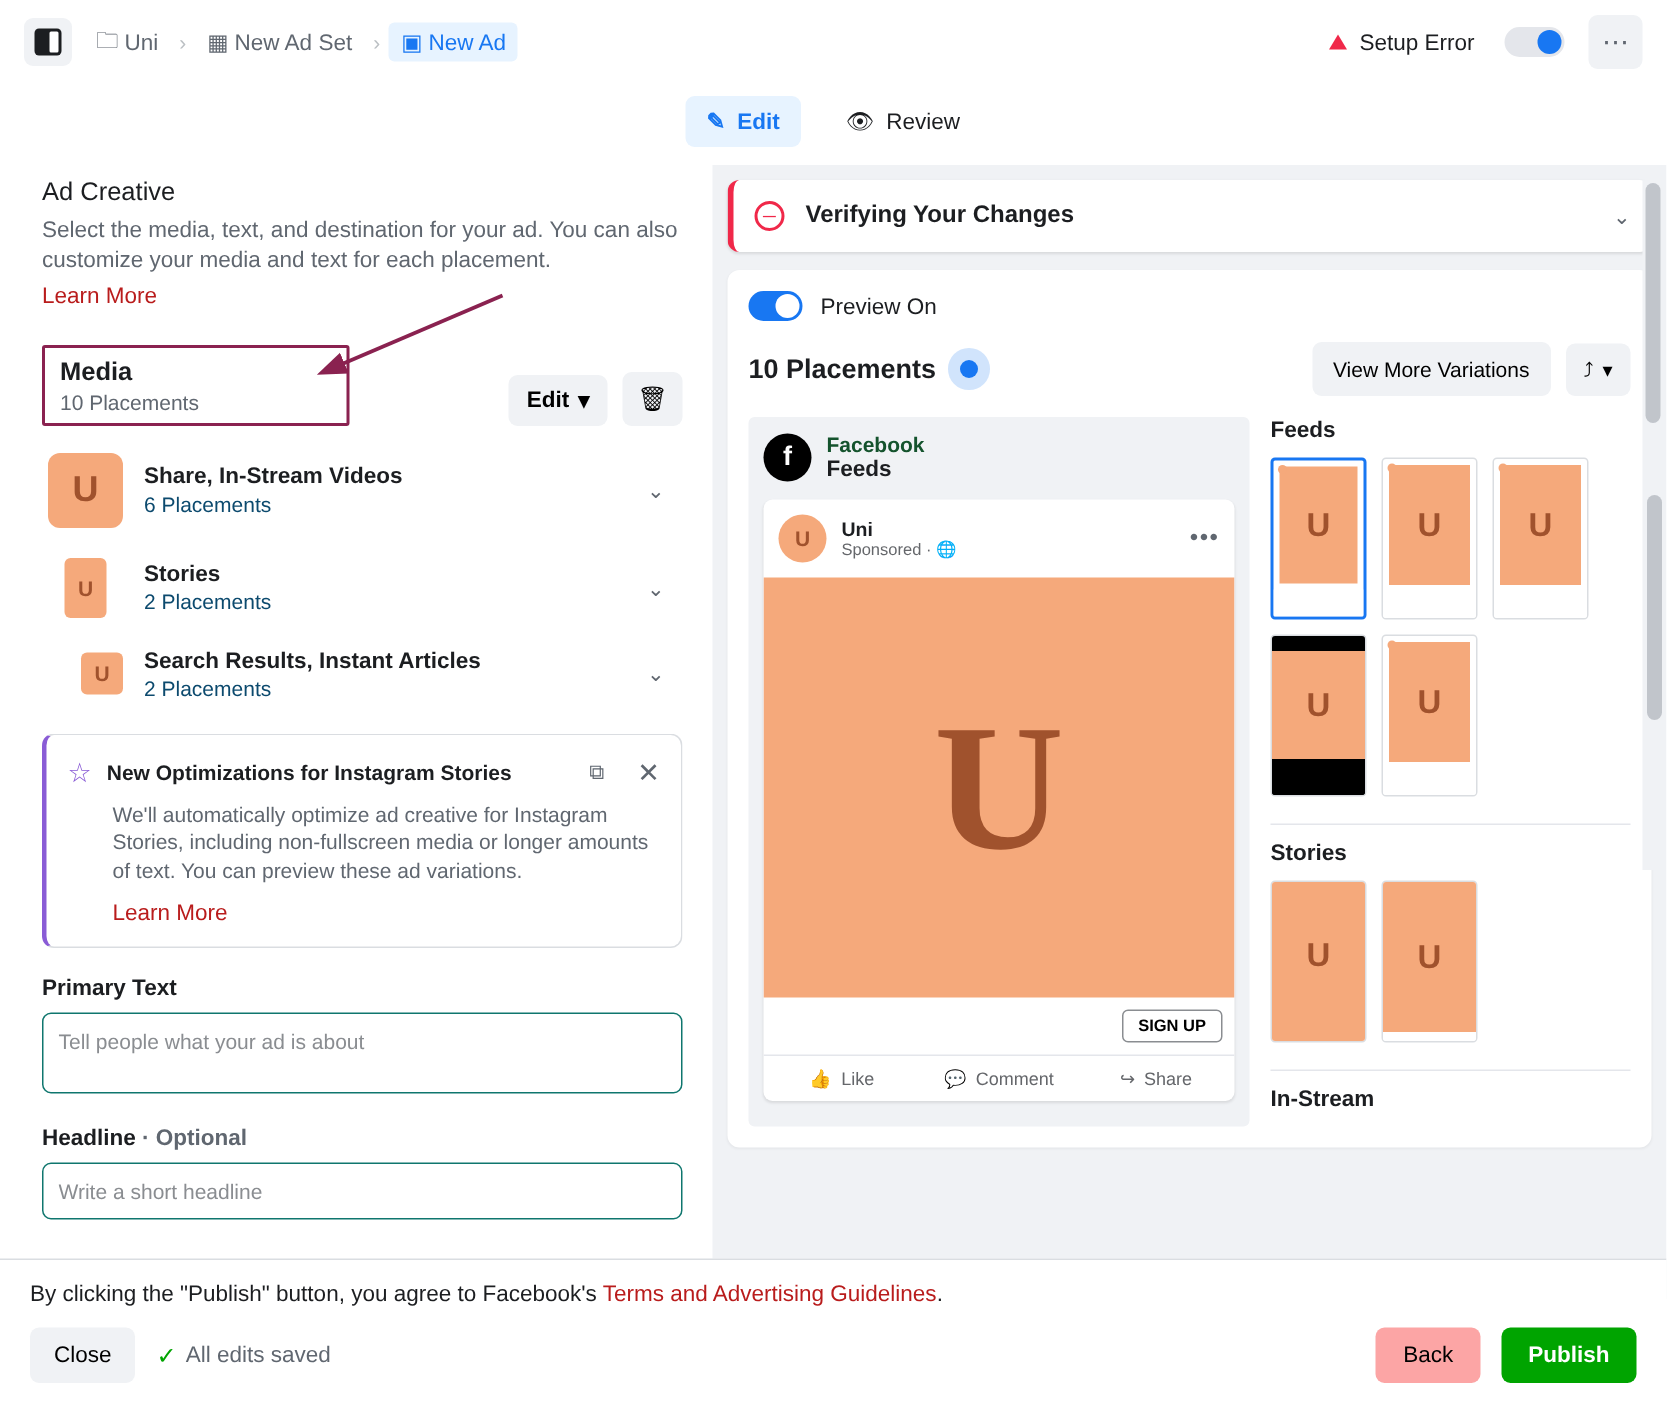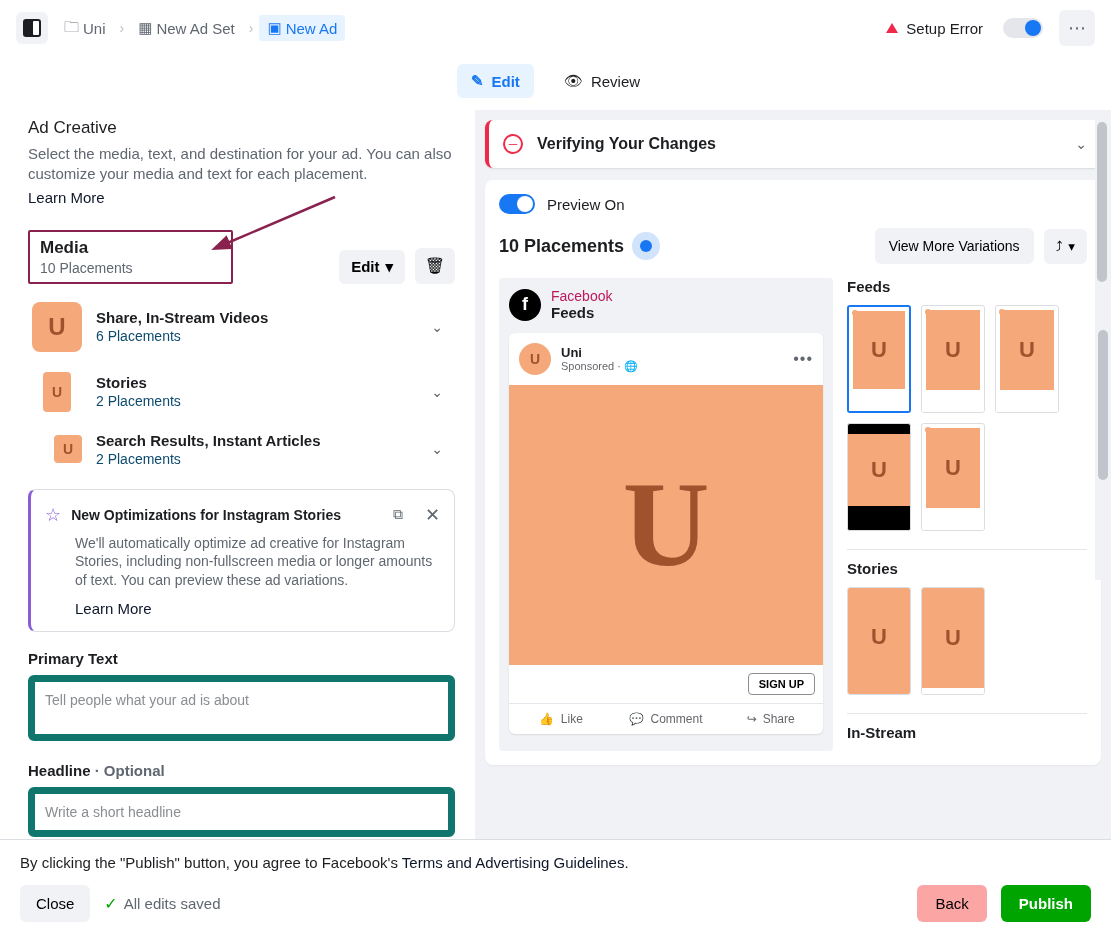--- a/index.html
+++ b/index.html
@@ -20,21 +20,21 @@
 .knob{width:16px;height:16px;background:#1877f2;border-radius:50%;position:absolute;top:2px;left:22px;transition:.2s}
 .menu-btn{width:36px;height:36px;background:#f0f2f5;border-radius:6px;display:flex;align-items:center;justify-content:center;cursor:pointer;font-size:18px;color:#606770;margin-left:8px}
 .tabs{display:flex;justify-content:center;gap:16px;padding:8px 0 12px}
 .tab{display:flex;align-items:center;gap:8px;padding:8px 14px;border-radius:6px;cursor:pointer;font-size:15px;color:#1c1e21}
 .tab.active{background:#e7f3ff;color:#1877f2;font-weight:600}
 .main{display:flex;height:calc(100% - 180px)}
 .left-col{width:475px;padding:8px 20px 8px 28px;overflow:auto}
 .right-col{flex:1;background:#f0f2f5;padding:10px;overflow:auto;position:relative}
 .sec-title{font-size:17px;font-weight:400;margin-bottom:6px}
 .sec-desc{color:#606770;font-size:15px;line-height:1.35;margin-bottom:4px}
-.link{color:#0f172a;font-size:15px;cursor:pointer}
+.link{color:#b91c1c;font-size:15px;cursor:pointer}
 .media-header{display:flex;align-items:flex-end;margin-top:24px}
 .media-box{border:2px solid #8a2250;border-radius:2px;padding:6px 10px;width:205px;position:relative}
 .media-box h3{font-size:17px;font-weight:700}
 .media-box .sub{color:#606770;font-size:14px;margin-top:2px}
 .edit-btn{background:#f0f2f5;border:none;padding:8px 12px;border-radius:6px;font-size:15px;font-weight:600;cursor:pointer;display:flex;align-items:center;gap:6px;margin-left:auto}
 .trash-btn{background:#f0f2f5;border:none;width:40px;height:36px;border-radius:6px;cursor:pointer;margin-left:10px;display:flex;align-items:center;justify-content:center}
 .arrow-annot{position:absolute;top:192px;left:185px;pointer-events:none}
 .placement-item{display:flex;align-items:center;padding:10px 4px;cursor:pointer}
 .p-thumb{width:50px;height:50px;background:#f5a97b;border-radius:8px;display:flex;align-items:center;justify-content:center;font-size:24px;font-weight:700;color:#a0522d;margin-right:14px}
 .p-thumb.sm{width:28px;height:40px;margin:0 11px 0 11px;margin-right:25px;border-radius:4px;font-size:14px}
@@ -45,40 +45,40 @@
 .info-card{border:1px solid #dadde1;border-radius:8px;padding:14px 14px 14px 14px;margin-top:12px;position:relative;border-left:3px solid #8a5cd6}
 .info-head{display:flex;align-items:center;gap:10px;margin-bottom:8px}
 .info-head .title{font-weight:600;font-size:14px}
 .info-head .sp{flex:1}
 .info-body{color:#606770;font-size:14px;line-height:1.35;margin-left:30px;margin-bottom:10px}
 .info-lm{margin-left:30px}
 .close-x{cursor:pointer;font-size:18px;color:#606770}
 .star-icon{color:#8a5cd6;font-size:18px}
 .field-label{font-weight:600;font-size:15px;margin-top:18px}
 .field-label .opt{color:#606770;font-weight:700}
-.text-input{width:100%;border:7px solid #0f766e;border-radius:6px;padding:10px;margin-top:8px;font-size:14px;resize:none}
+.text-input{width:100%;border:1px solid #0f766e;border-radius:6px;padding:10px;margin-top:8px;font-size:14px;resize:none}
 .text-input::placeholder{color:#8a8d91}
 .verify-card{background:#fff;border-radius:8px;border-left:4px solid #f02849;padding:14px 14px;display:flex;align-items:center;gap:14px;box-shadow:0 1px 2px rgba(0,0,0,.1);margin-bottom:12px}
 .verify-card .vtitle{font-weight:700;font-size:16px}
 .verify-card .vchev{margin-left:auto;color:#606770}
 .red-circle{width:20px;height:20px;border:2px solid #f02849;border-radius:50%;display:flex;align-items:center;justify-content:center;color:#f02849;font-weight:700;font-size:12px}
 .preview-card{background:#fff;border-radius:8px;padding:14px;box-shadow:0 1px 2px rgba(0,0,0,.05)}
 .preview-top{display:flex;align-items:center;gap:12px;margin-bottom:14px}
 .pv-toggle{width:36px;height:20px;background:#1877f2;border-radius:20px;position:relative}
 .pv-toggle::after{content:'';position:absolute;width:16px;height:16px;background:#fff;border-radius:50%;right:2px;top:2px}
 .preview-row2{display:flex;align-items:center;gap:10px;margin-bottom:14px}
 .preview-row2 .ptitle{font-size:18px;font-weight:700}
 .pulse{width:12px;height:12px;background:#1877f2;border-radius:50%;box-shadow:0 0 0 8px rgba(24,119,242,.2);margin-left:6px}
 .vmv-btn{background:#f0f2f5;border:none;padding:10px 14px;border-radius:6px;font-size:14px;cursor:pointer;margin-left:auto}
 .ext-btn{background:#f0f2f5;border:none;padding:10px 12px;border-radius:6px;cursor:pointer;display:flex;align-items:center;gap:6px}
 .preview-split{display:flex;gap:14px}
 .preview-left{flex:1;background:#f0f2f5;border-radius:4px;padding:10px}
 .fb-head{display:flex;align-items:center;gap:10px;margin-bottom:12px}
 .fb-logo{width:32px;height:32px;background:#000;border-radius:50%;display:flex;align-items:center;justify-content:center;color:#fff;font-weight:700;font-size:18px}
-.fb-net{font-weight:400;font-size:14px;color:#be185d}
+.fb-net{font-weight:700;font-size:14px;color:#14532d}
 .fb-net-sub{font-weight:700;font-size:15px}
 .ad-card{background:#fff;border-radius:6px;overflow:hidden;box-shadow:0 1px 2px rgba(0,0,0,.1)}
 .ad-head{display:flex;align-items:center;padding:10px;gap:10px}
 .brand-dot{width:32px;height:32px;background:#f5a97b;border-radius:50%;display:flex;align-items:center;justify-content:center;color:#a0522d;font-weight:700}
 .brand-name{font-weight:600;font-size:13px}
 .brand-sub{color:#65676b;font-size:11px}
 .ad-menu{margin-left:auto;font-size:16px;color:#606770;letter-spacing:1px;cursor:pointer}
 .ad-img{width:100%;height:280px;background:#f5a97b;display:flex;align-items:center;justify-content:center}
 .big-u{font-size:120px;font-weight:700;color:#a0522d;font-family:Georgia,serif}
 .signup-row{display:flex;justify-content:flex-end;padding:8px}

